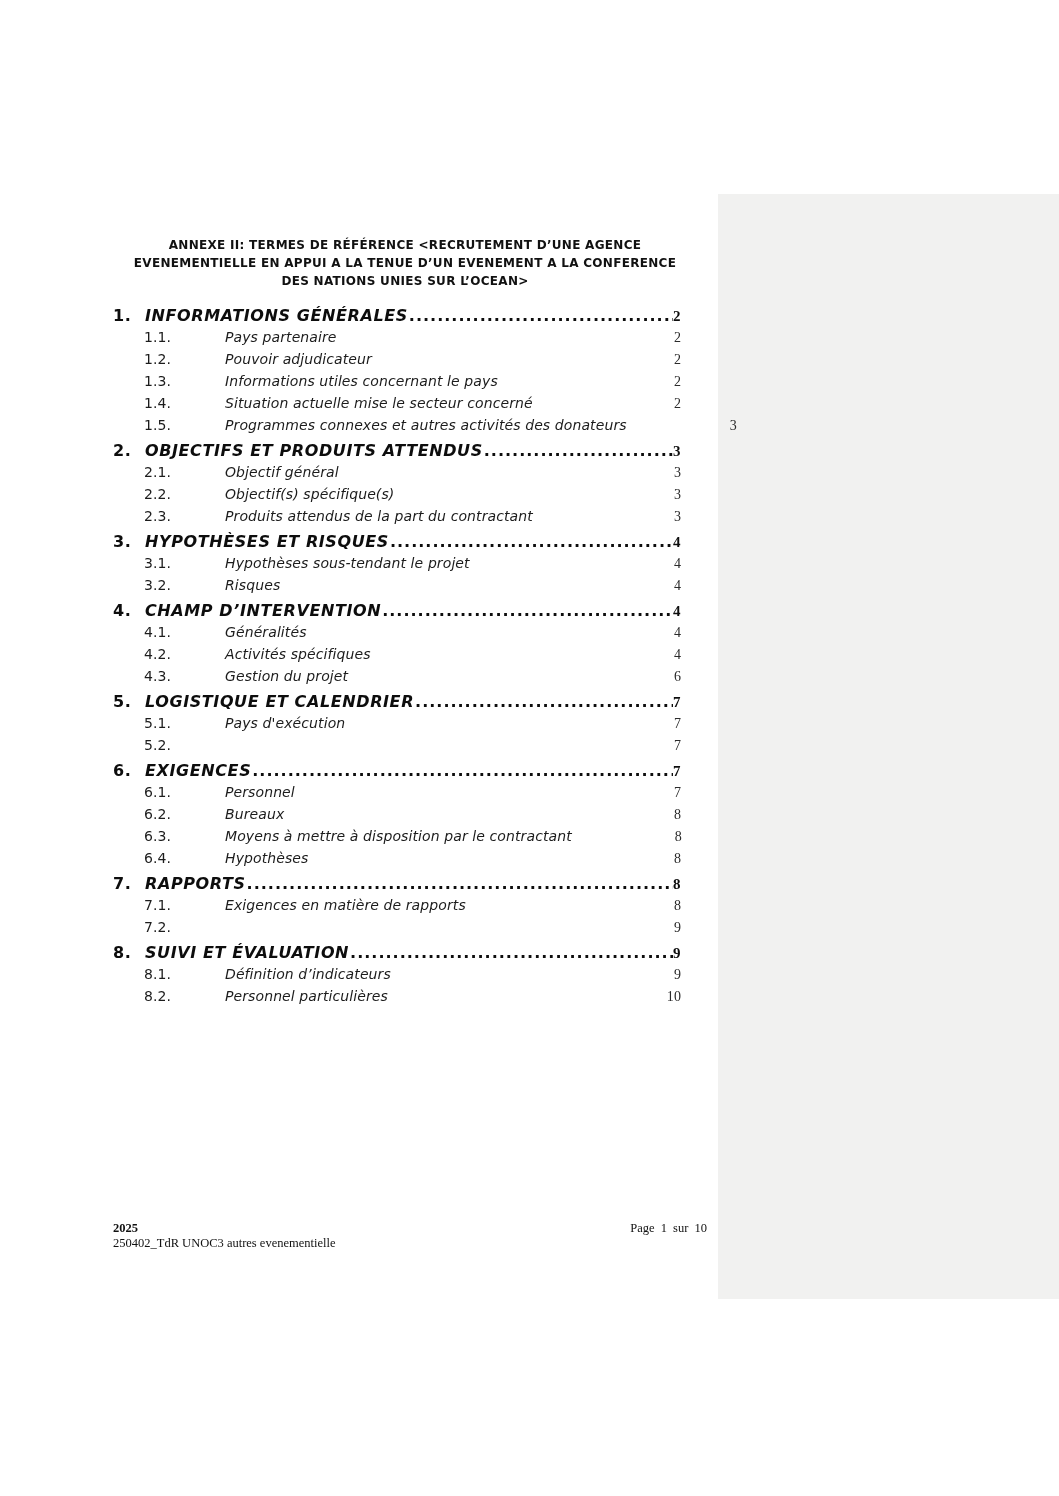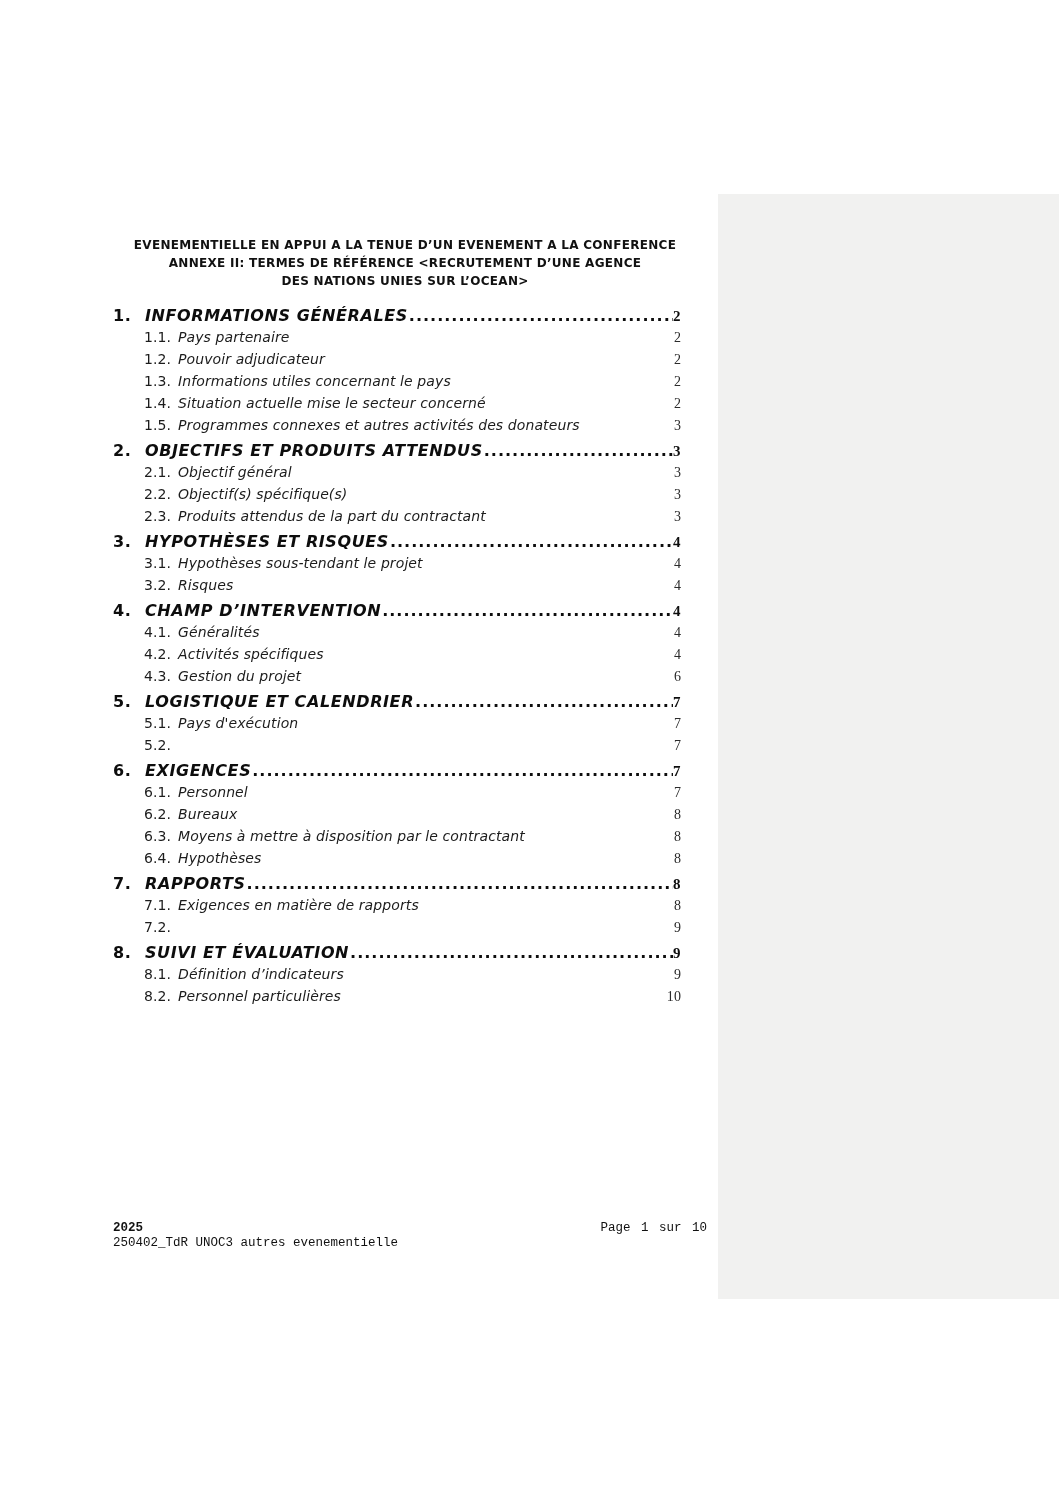--- a/index.html
+++ b/index.html
@@ -56,20 +56,21 @@
     letter-spacing: 0.6px;
     color: #0d0d0d;
   }
   .toc-row.l2 {
     font-size: 14px;
     line-height: 22px;
     height: 22px;
     padding-left: 31px;
     letter-spacing: 0.1px;
     color: #1c1c1c;
+    gap: 47px;
   }
   .toc-row .num {
     flex: 0 0 auto;
     display: inline-block;
   }
   .toc-row.l1 .num { width: 32px; }
   .toc-row.l2 .num { width: 34px; }
   .toc-row .label {
     flex: 0 0 auto;
     padding-right: 1px;
@@ -94,38 +95,38 @@
   .toc-row.l1 .pg { font-size: 15px; font-weight: bold; }
   .toc-row.l2 .pg { font-size: 14px; font-weight: normal; color: #2a2a2a; }
   .footer {
     position: absolute;
     left: 113px;
     top: 1221px;
     width: 594px;
     display: flex;
     justify-content: space-between;
     align-items: flex-start;
-    font-family: Liberation Mono, monospace;
+    font-family: Liberation Serif, serif;
     font-size: 12.5px;
     line-height: 15px;
     color: #111111;
   }
   .footer .year { font-weight: bold; }
   .footer .page-indicator { word-spacing: 3px; }
 </style>
 </head>
 <body>
 
 <div class="canvas">
 
   <div class="gray-pane"></div>
 
   <div class="doc-title">
+    <div>ANNEXE II: TERMES DE RÉFÉRENCE &lt;RECRUTEMENT D’UNE AGENCE</div>
     <div>EVENEMENTIELLE EN APPUI A LA TENUE D’UN EVENEMENT A LA CONFERENCE</div>
-    <div>ANNEXE II: TERMES DE RÉFÉRENCE &lt;RECRUTEMENT D’UNE AGENCE</div>
     <div>DES NATIONS UNIES SUR L’OCEAN&gt;</div>
   </div>
 
   <div class="toc" id="toc">
       <div class="toc-row l1">
         <span class="num">1.</span>
         <span class="label">INFORMATIONS GÉNÉRALES</span>
         <span class="leader"></span>
         <span class="pg">2</span>
       </div>

